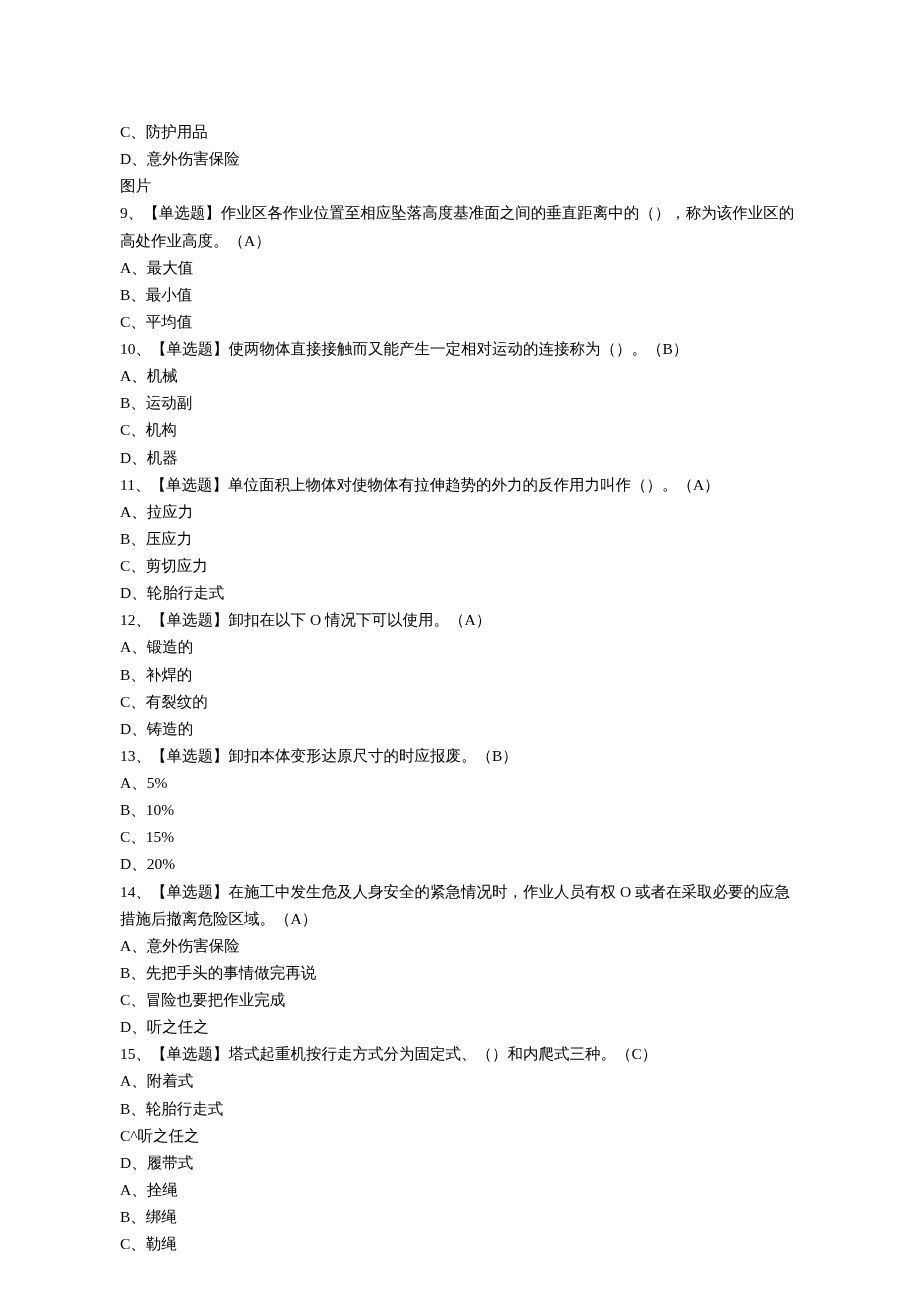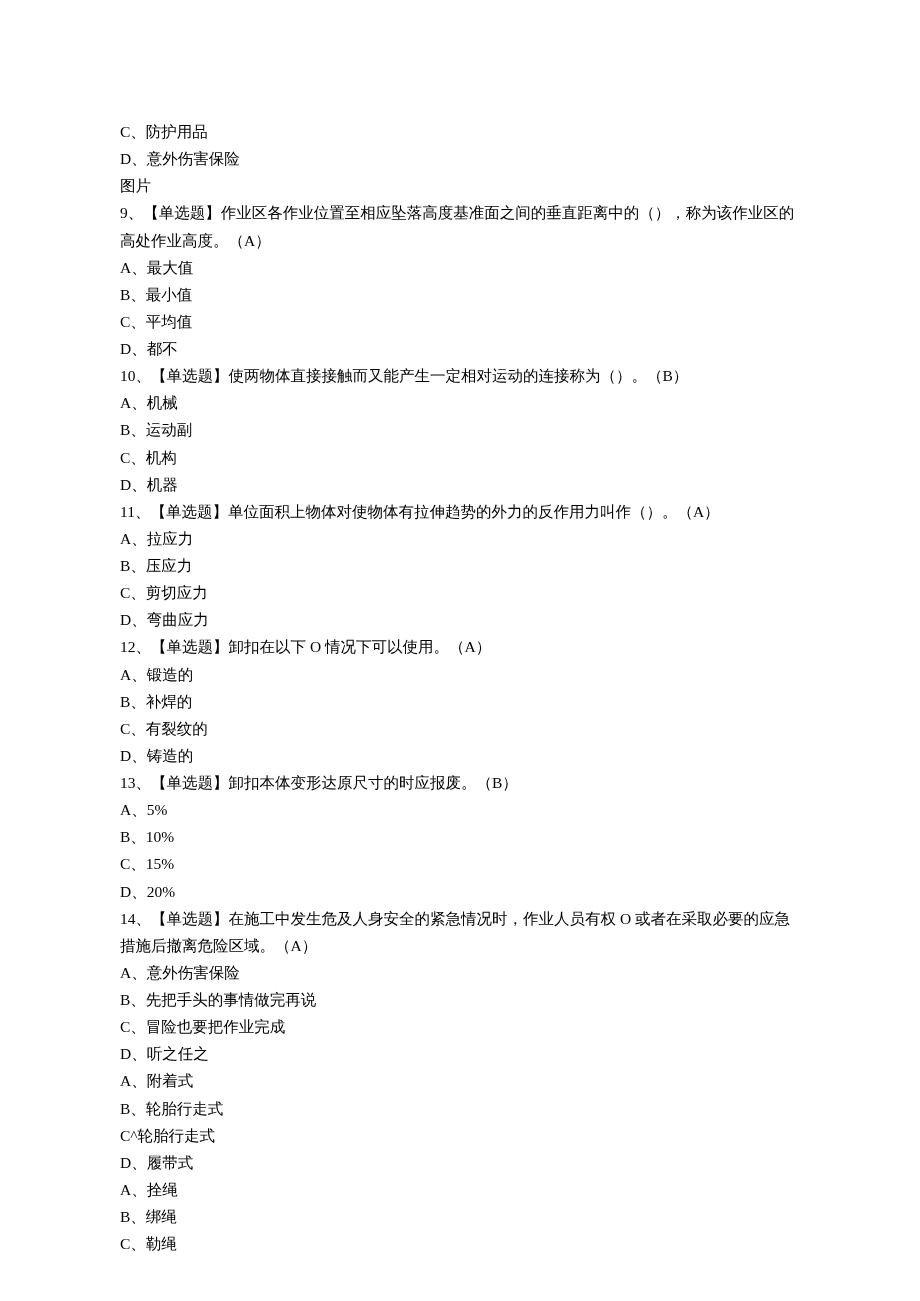--- a/index.html
+++ b/index.html
@@ -24,46 +24,46 @@
 <body>
 
 <div>
   <span class="line">C、防护用品</span>
   <span class="line">D、意外伤害保险</span>
   <span class="line">图片</span>
   <span class="line">9、【单选题】作业区各作业位置至相应坠落高度基准面之间的垂直距离中的（），称为该作业区的高处作业高度。（A）</span>
   <span class="line">A、最大值</span>
   <span class="line">B、最小值</span>
   <span class="line">C、平均值</span>
-  <span class="line">D、都不</span>
   <span class="line">10、【单选题】使两物体直接接触而又能产生一定相对运动的连接称为（）。（B）</span>
   <span class="line">A、机械</span>
   <span class="line">B、运动副</span>
   <span class="line">C、机构</span>
   <span class="line">D、机器</span>
   <span class="line">11、【单选题】单位面积上物体对使物体有拉伸趋势的外力的反作用力叫作（）。（A）</span>
   <span class="line">A、拉应力</span>
   <span class="line">B、压应力</span>
   <span class="line">C、剪切应力</span>
-  <span class="line">D、弯曲应力</span>
+  <span class="line">D、轮胎行走式</span>
   <span class="line">12、【单选题】卸扣在以下 O 情况下可以使用。（A）</span>
   <span class="line">A、锻造的</span>
   <span class="line">B、补焊的</span>
   <span class="line">C、有裂纹的</span>
   <span class="line">D、铸造的</span>
   <span class="line">13、【单选题】卸扣本体变形达原尺寸的时应报废。（B）</span>
   <span class="line">A、5%</span>
   <span class="line">B、10%</span>
   <span class="line">C、15%</span>
   <span class="line">D、20%</span>
   <span class="line">14、【单选题】在施工中发生危及人身安全的紧急情况时，作业人员有权 O 或者在采取必要的应急措施后撤离危险区域。（A）</span>
   <span class="line">A、意外伤害保险</span>
   <span class="line">B、先把手头的事情做完再说</span>
   <span class="line">C、冒险也要把作业完成</span>
   <span class="line">D、听之任之</span>
+  <span class="line">15、【单选题】塔式起重机按行走方式分为固定式、（）和内爬式三种。（C）</span>
   <span class="line">A、附着式</span>
   <span class="line">B、轮胎行走式</span>
-  <span class="line">C^轮胎行走式</span>
+  <span class="line">C^听之任之</span>
   <span class="line">D、履带式</span>
   <span class="line">A、拴绳</span>
   <span class="line">B、绑绳</span>
   <span class="line">C、勒绳</span>
 </div>
 
 </body></html>

